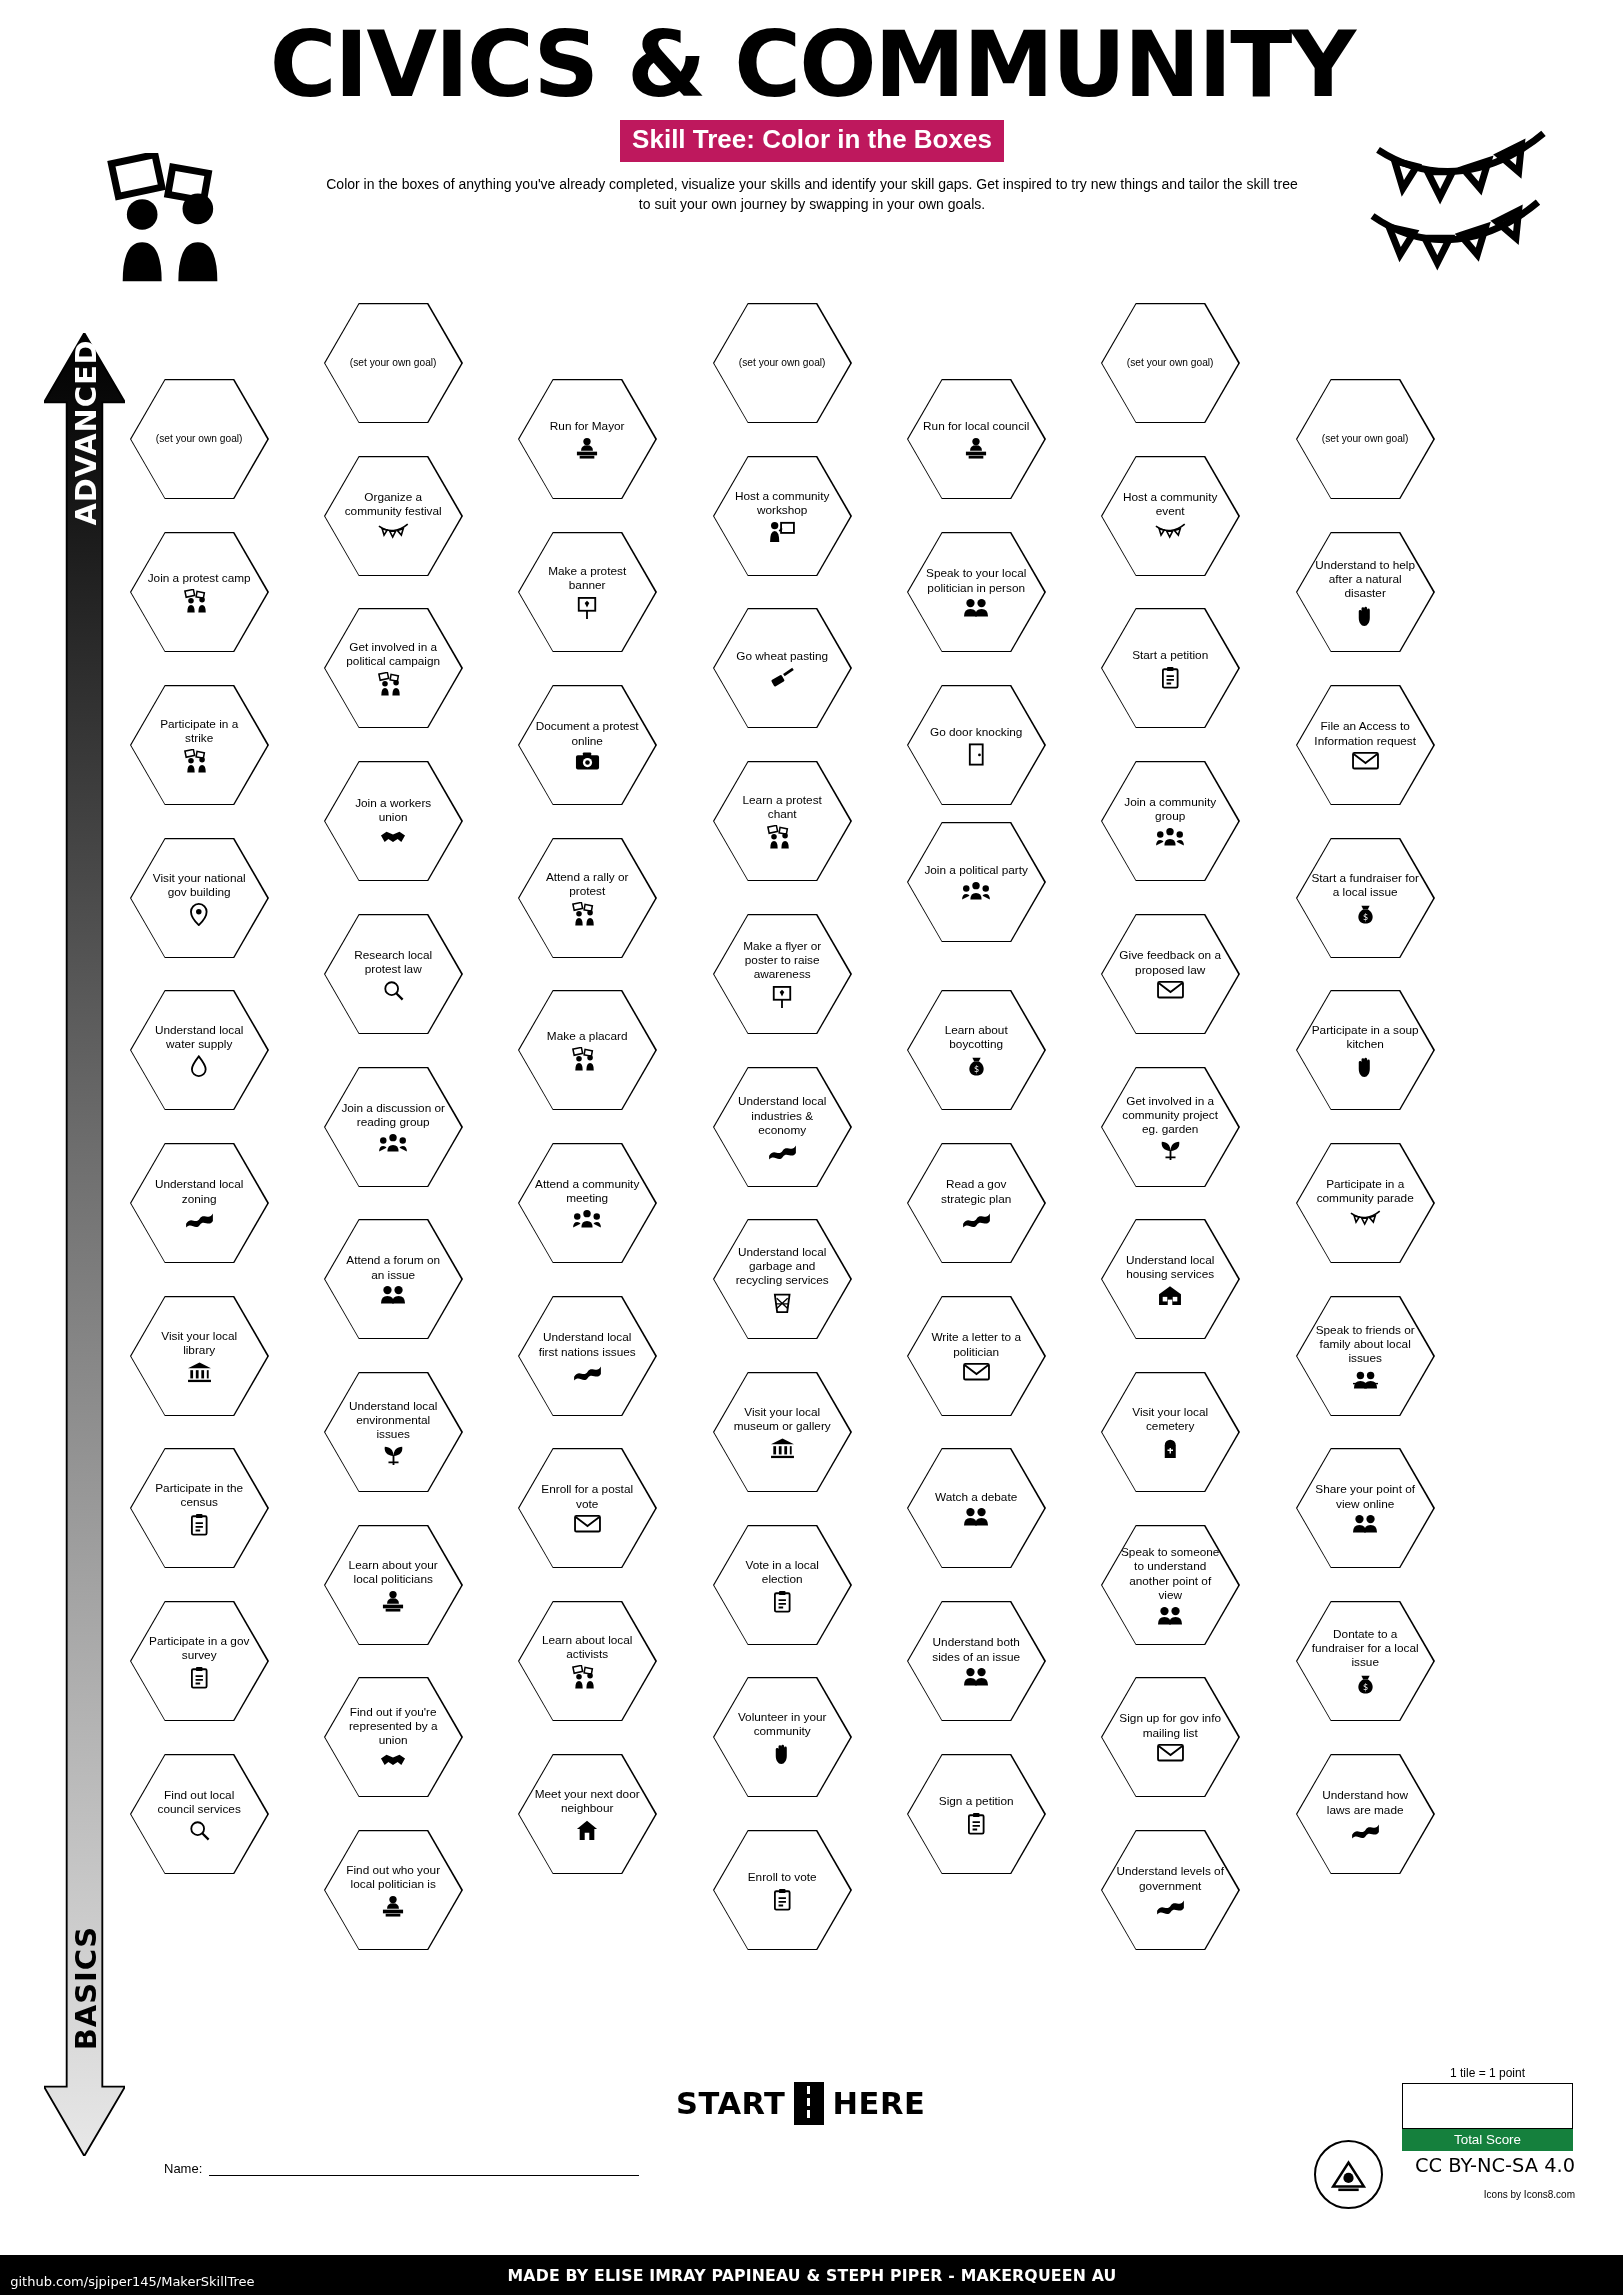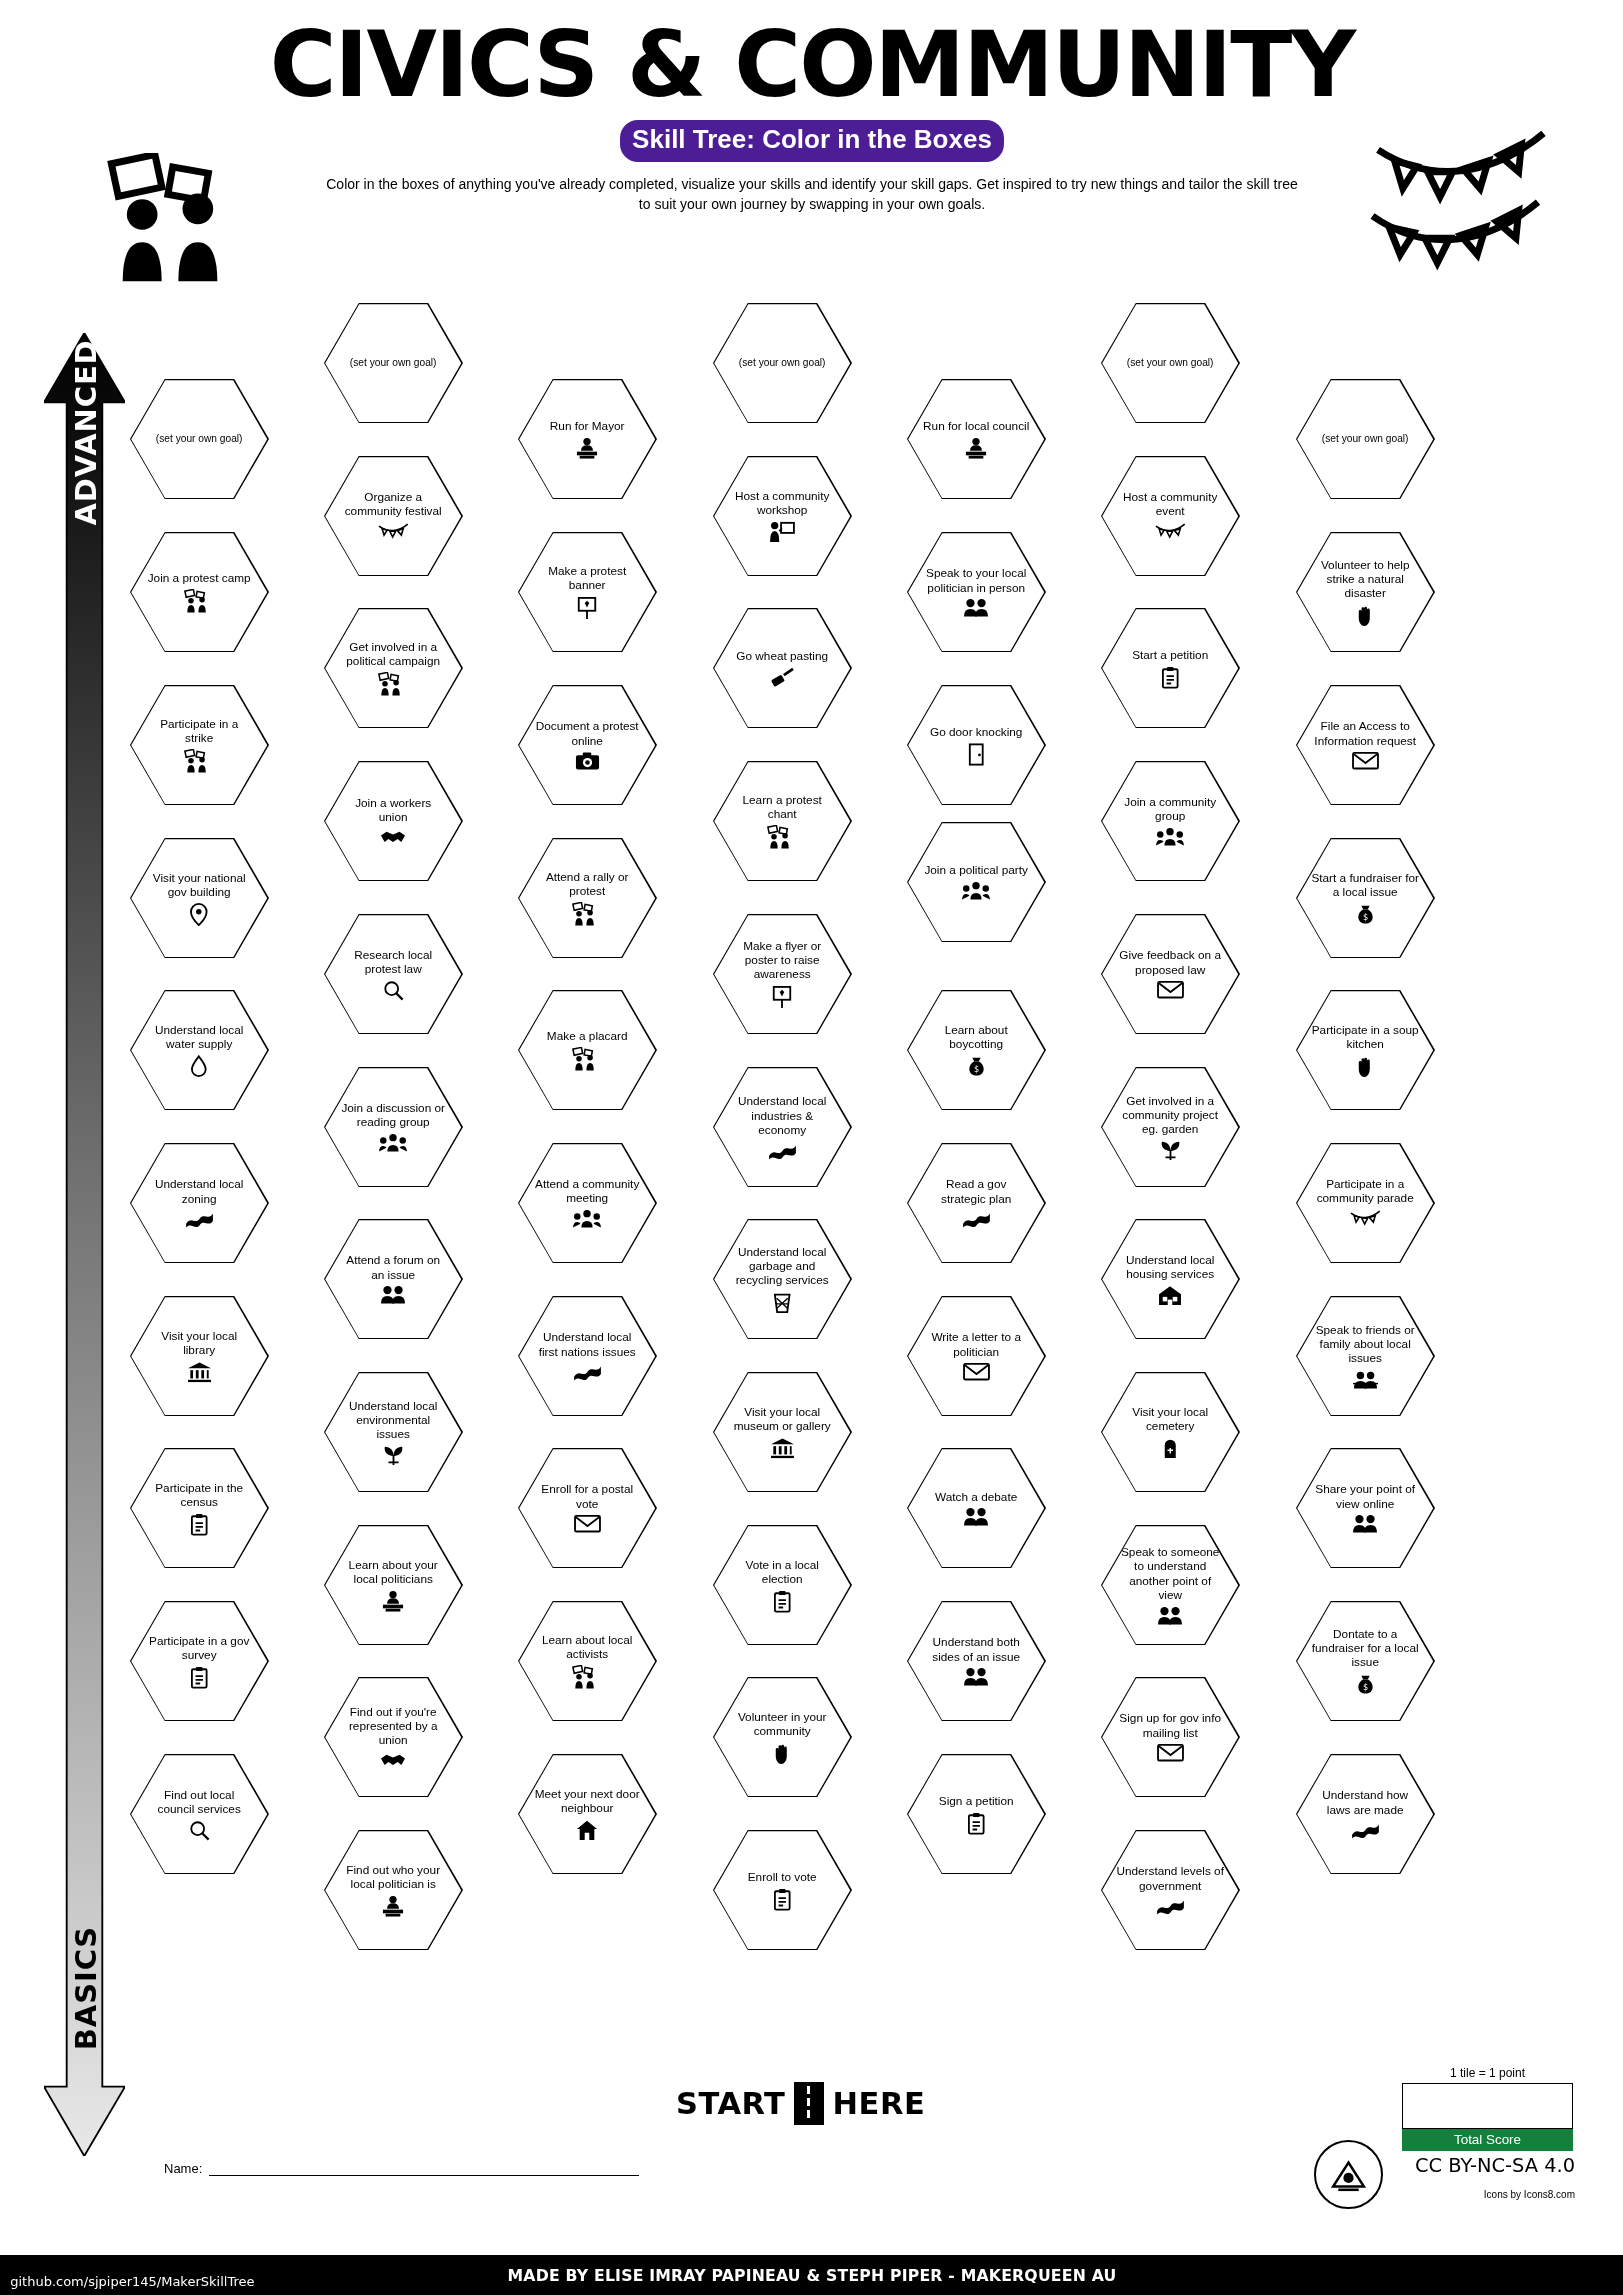--- a/index.html
+++ b/index.html
@@ -20,24 +20,23 @@
     font-size: 91px;
     font-weight: 800;
     letter-spacing: -1.9px;
     line-height: 1;
     padding-top: 18.5px;
     font-family: "DejaVu Sans", sans-serif;
   }
   #subtitle-wrap { text-align:center; margin-top: 10.2px; }
   #subtitle {
     display:inline-block;
-    background:#4c1d95; color:#fff;
+    background:#be185d; color:#fff;
     font-size: 26px; font-weight: 600;
     padding: 4.6px 12px 6.5px 12px;
-    border-radius: 18px;
   }
   #intro {
     text-align:center;
     font-size: 14px;
     line-height: 1.45;
     margin: 12px auto 0 auto;
     width: 972px;
   }
 
   
@@ -1105,21 +1104,21 @@
     </div>
     <div class="hexwrap" style="left: 1296px; top: 379px;">
       <div class="border"></div>
       <div class="inner">
         <div class="hex-label goal">(set your own goal)</div>
       </div>
     </div>
     <div class="hexwrap" style="left: 1296px; top: 532px;">
       <div class="border"></div>
       <div class="inner">
-        <div class="hex-label">Volunteer to help strike a natural disaster</div>
+        <div class="hex-label">Understand to help after a natural disaster</div>
         <div class="hex-icon">
           <svg width="20.4" height="23" viewBox="0 0 44 50">
       <path d="M8 30 V16 a3 3 0 0 1 6 0 V10 a3 3 0 0 1 6 0 V9 a3 3 0 0 1 6 0 V13 a3 3 0 0 1 6 0 V30 c0 10 -5 18 -12 18 S8 40 8 30 Z" fill="#000"></path>
     </svg>
         </div>
       </div>
     </div>
     <div class="hexwrap" style="left: 1296px; top: 685px;">
       <div class="border"></div>
       <div class="inner">

